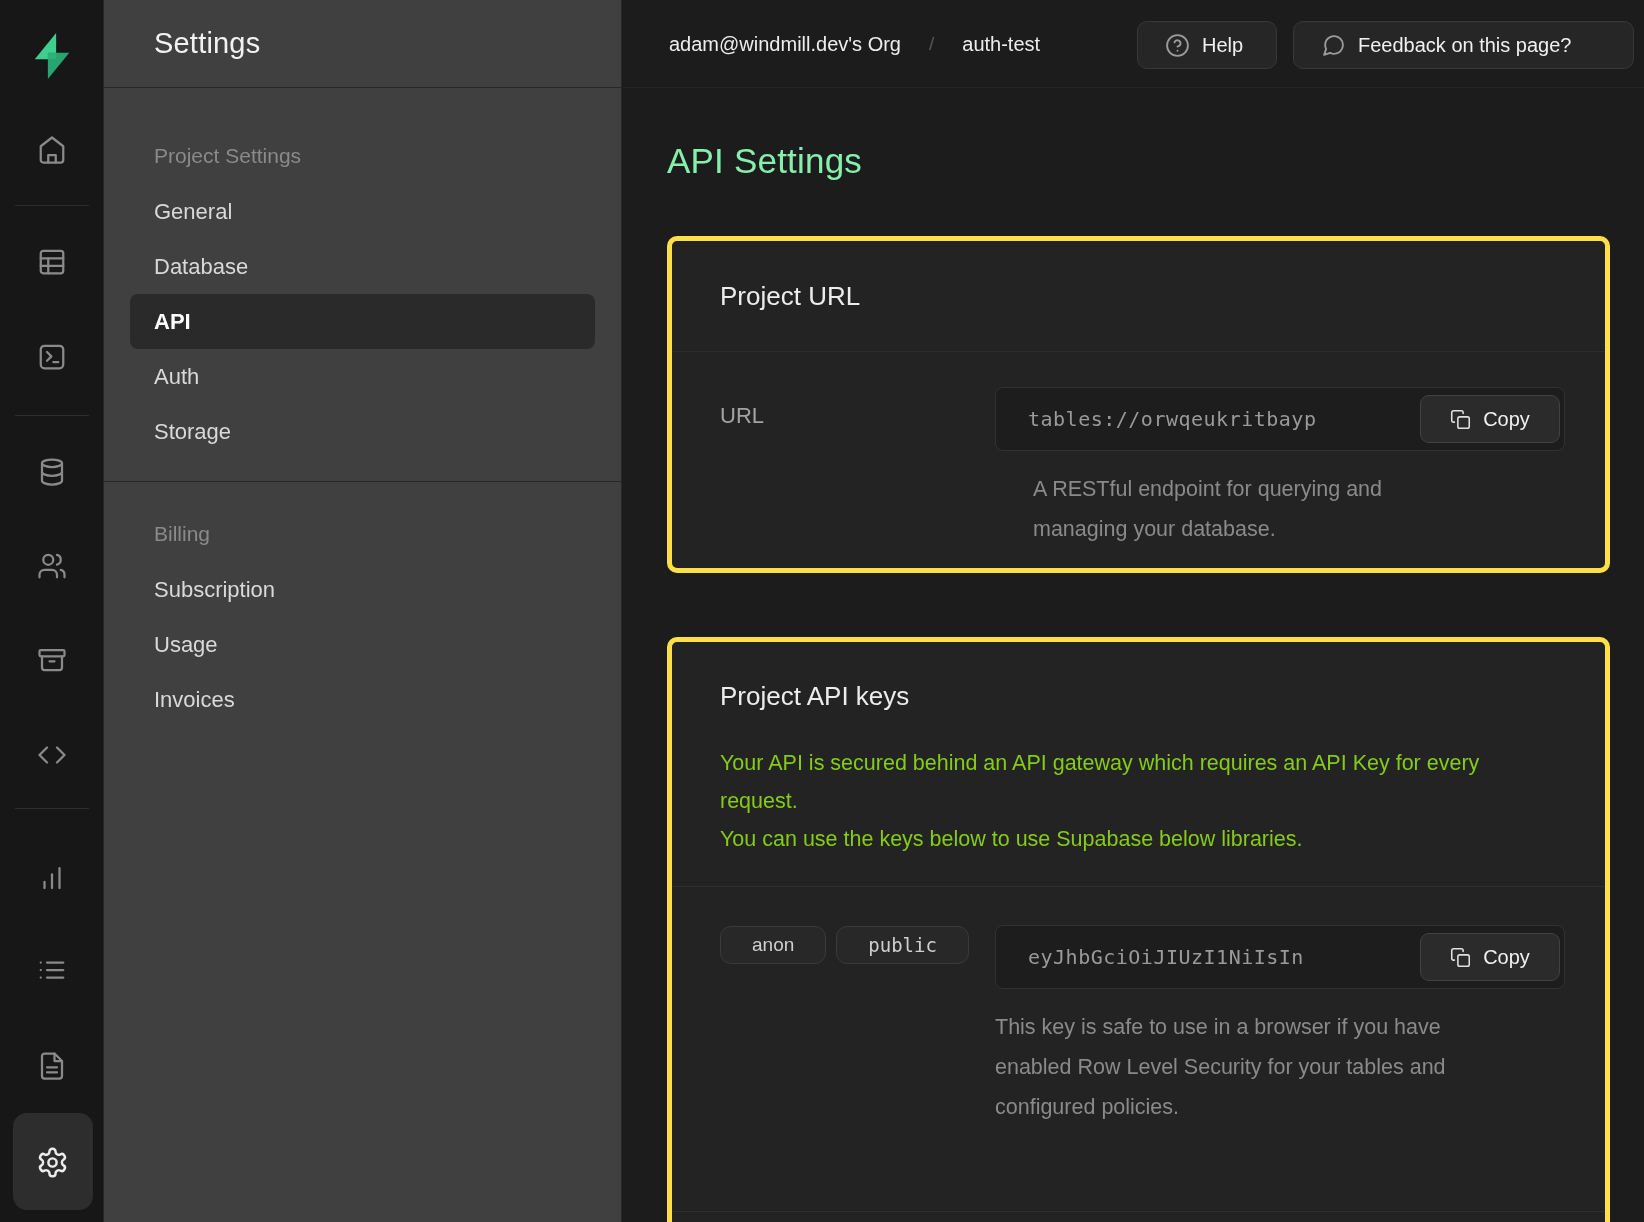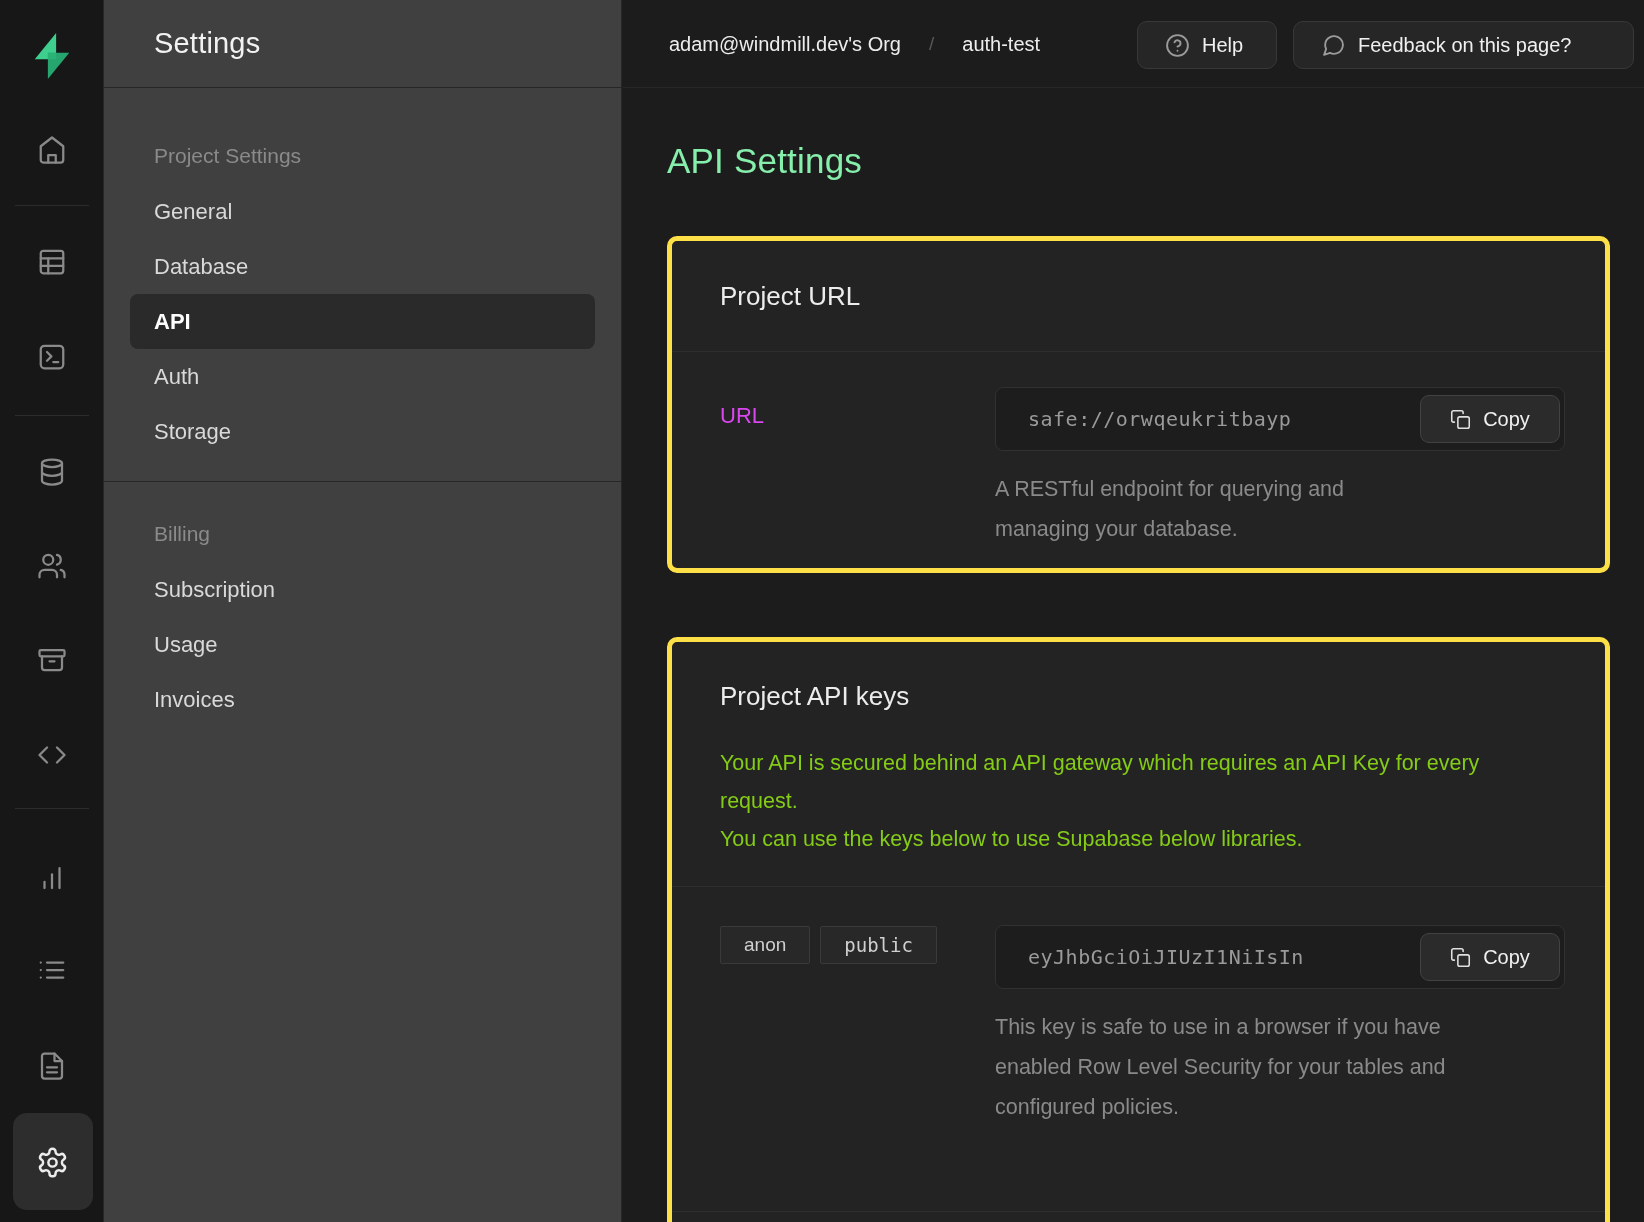--- a/index.html
+++ b/index.html
@@ -67,37 +67,37 @@
   #card-url { top:236px; height:337px; }
   #card-keys { top:637px; height:625px; }
   .card-head { padding:0 48px; display:flex; flex-direction:column; justify-content:center; }
   #card-url .card-head { height:110px; }
   #card-keys .card-head { height:244px; justify-content:flex-start; padding-top:39px; }
   .card-title { color:#ececec; font-size:26px; font-weight:400; }
   .card-head-desc { margin-top:32px; color:#84cc16; font-size:21.5px; line-height:38px;
                     max-width:760px; }
   .card-div { height:1px; background:#2e2e2e; }
   .card-body { padding:35px 48px 0 48px; display:grid; grid-template-columns:275px 1fr; }
-  .row-label { color:#d946ef; font-size:22px; padding-top:16px; }
+  .row-label { color:#a3a3a3; font-size:22px; padding-top:16px; }
   .badges { display:flex; gap:10px; align-items:flex-start; padding-top:1px; }
-  .badge { height:38px; display:flex; align-items:center; padding:0 23px;
-           background:#282828; border:1px solid #3a3a3a; border-radius:2px;
+  .badge { height:38px; display:flex; align-items:center; padding:0 31px;
+           background:#282828; border:1px solid #3a3a3a; border-radius:11px;
            color:#cfcfcf; font-size:19px; }
   .field { position:relative; width:570px; height:64px; background:#1d1d1d;
            border:1px solid #313131; border-radius:8px; display:flex; align-items:center;
            overflow:hidden; }
   .field-text { padding-left:32px; color:#9a9a9a; font-size:20px; white-space:nowrap;
                 letter-spacing:.5px; }
   .copy-btn { position:absolute; right:4px; top:7px; height:48px; width:140px;
               background:#2b2b2b; border:1px solid #424242; border-radius:9px;
               display:flex; align-items:center; justify-content:center; gap:12px;
               color:#f0f0f0; font-size:20px; cursor:pointer; }
   .copy-btn svg { width:21px; height:21px; color:#e0e0e0; }
   .field-desc { margin-top:18px; color:#8a8a8a; font-size:21.5px; line-height:40px; }
-  #url-desc { max-width:420px; }
+  #url-desc { max-width:420px;margin-left:38px; }
   #key-desc { max-width:455px; }
   .keys-bottom-div { margin-top:84px; height:1px; background:#2e2e2e; }
 </style>
 </head>
 <body>
 
 <div id="rail">
   <svg class="rail-logo" viewBox="0 0 56 64" fill="none">
     <path d="M33 4 L33 36 L7 36 Z" fill="#3ecf8e"></path>
     <path d="M23 28 L49 28 L23 60 Z" fill="#27a56f"></path>
@@ -247,21 +247,21 @@
 
   <div class="card" id="card-url">
     <div class="card-head">
       <div class="card-title">Project URL</div>
     </div>
     <div class="card-div"></div>
     <div class="card-body">
       <div class="row-label">URL</div>
       <div>
         <div class="field">
-          <span class="field-text mono">safe://orwqeukritbayp</span>
+          <span class="field-text mono">tables://orwqeukritbayp</span>
           <div class="copy-btn">
             <svg viewBox="0 0 24 24" fill="none" stroke="currentColor" stroke-width="1.8" stroke-linecap="round" stroke-linejoin="round">
                 <rect x="9" y="9" width="13" height="13" rx="2"></rect>
                 <path d="M5 15H4a2 2 0 0 1-2-2V4a2 2 0 0 1 2-2h9a2 2 0 0 1 2 2v1"></path>
               </svg>
             <span>Copy</span>
           </div>
         </div>
         <div class="field-desc" id="url-desc">A RESTful endpoint for querying and managing your database.</div>
       </div>

